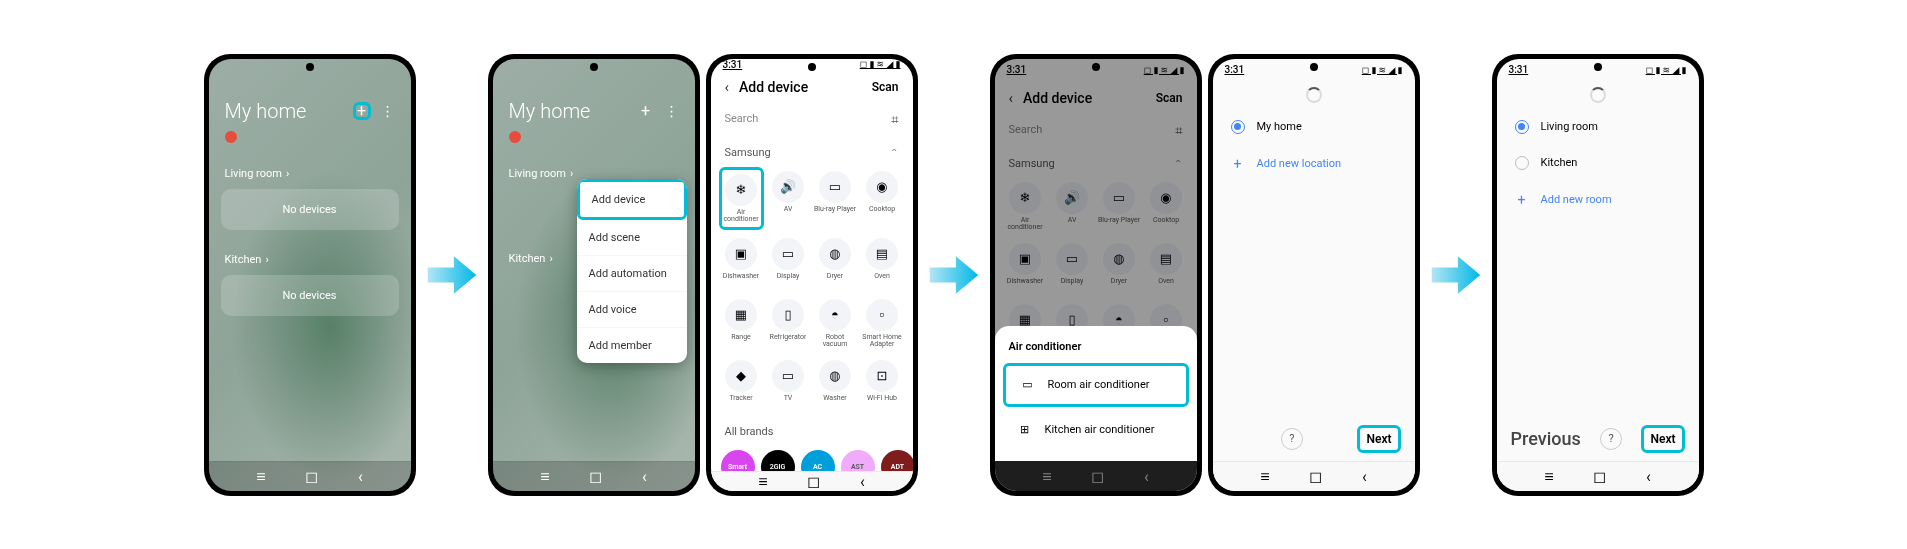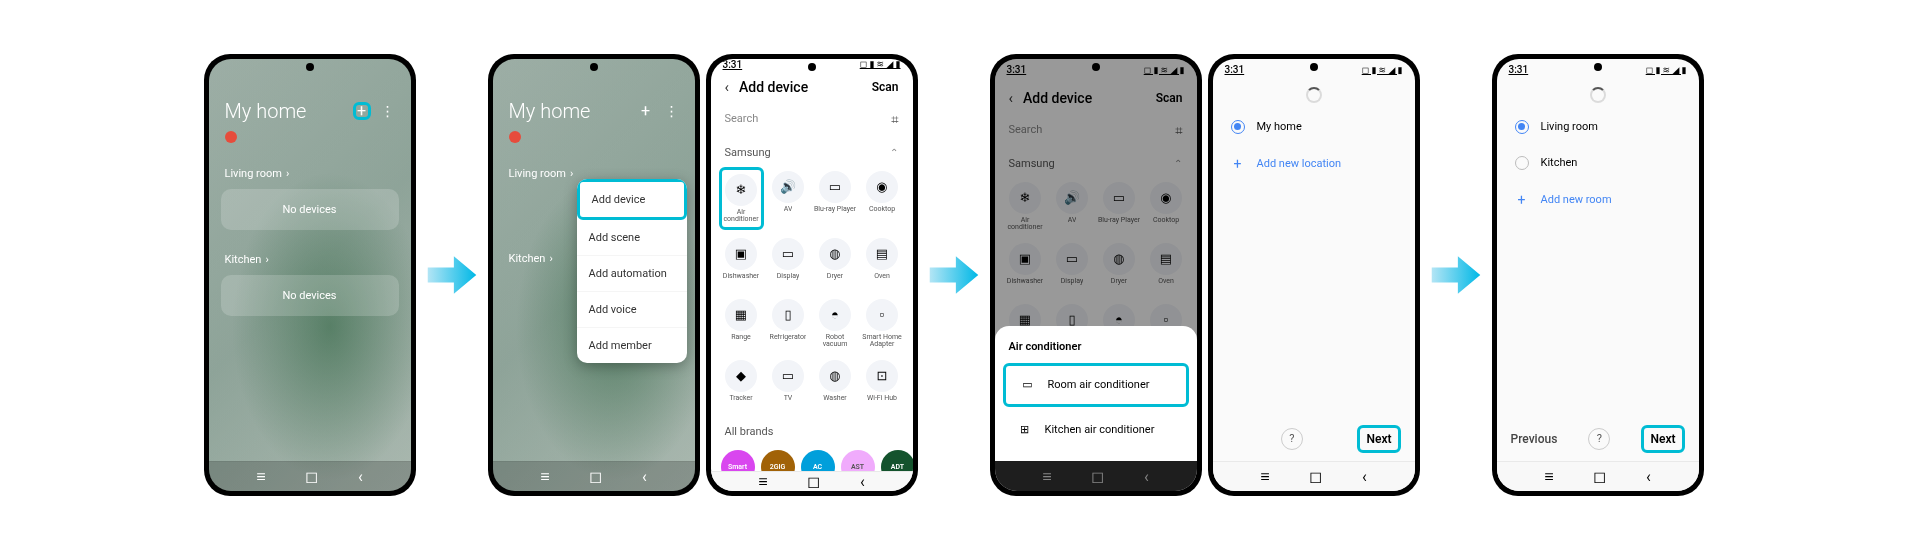--- a/index.html
+++ b/index.html
@@ -213,21 +213,21 @@
 .plus-icon { color:#4285f4; font-size:14px; width:14px; text-align:center; }
 .link-text { color:#4285f4; }
 
 .bottom-row {
   display:flex; align-items:center; justify-content: space-between;
   padding: 8px 14px;
   gap:10px;
 }
 .q-circle { width:22px; height:22px; border-radius:50%; border:1px solid #ccc; display:flex; align-items:center; justify-content:center; font-size:11px; color:#555; }
 .next-btn { font-size:12px; font-weight:600; color:#000; padding:4px 6px; }
-.prev-btn { font-size:12px; font-weight:500; color:#444; }
+.prev-btn { font-size:18px; font-weight:500; color:#444; }
 
 .spinner-circle {
   width: 16px; height: 16px;
   border: 2px solid rgba(0,0,0,0.12);
   border-top-color: #555;
   border-radius:50%;
   margin: 6px auto;
 }
 
 .d-icon { font-size: 13px; }
@@ -442,24 +442,24 @@
             <span class="d-icon">⊡</span>
           </div>
           <div class="device-label">Wi-Fi Hub</div>
         </div>
       </div>
     <div class="section-label">
       <span>All brands</span>
     </div>
     <div class="brand-row" id="brands-1">
         <div class="brand-circle" style="background: #d946ef;">Smart</div>
-        <div class="brand-circle" style="background: #a16207; text-align: center;">2GIG</div>
+        <div class="brand-circle" style="background: #000000; text-align: center;">2GIG</div>
         <div class="brand-circle" style="background: rgb(0, 159, 219);">AC</div>
         <div class="brand-circle" style="background: #f0abfc; color: rgb(85, 85, 85);">AST</div>
-        <div class="brand-circle" style="background: #14532d;">ADT</div>
+        <div class="brand-circle" style="background: #7f1d1d;">ADT</div>
       </div>
     <div style="flex:1"></div>
     <div class="nav-bar light-bg">
       <span>≡</span>
       <span>◻</span>
       <span>‹</span>
     </div>
   </div>
 </div>
 

